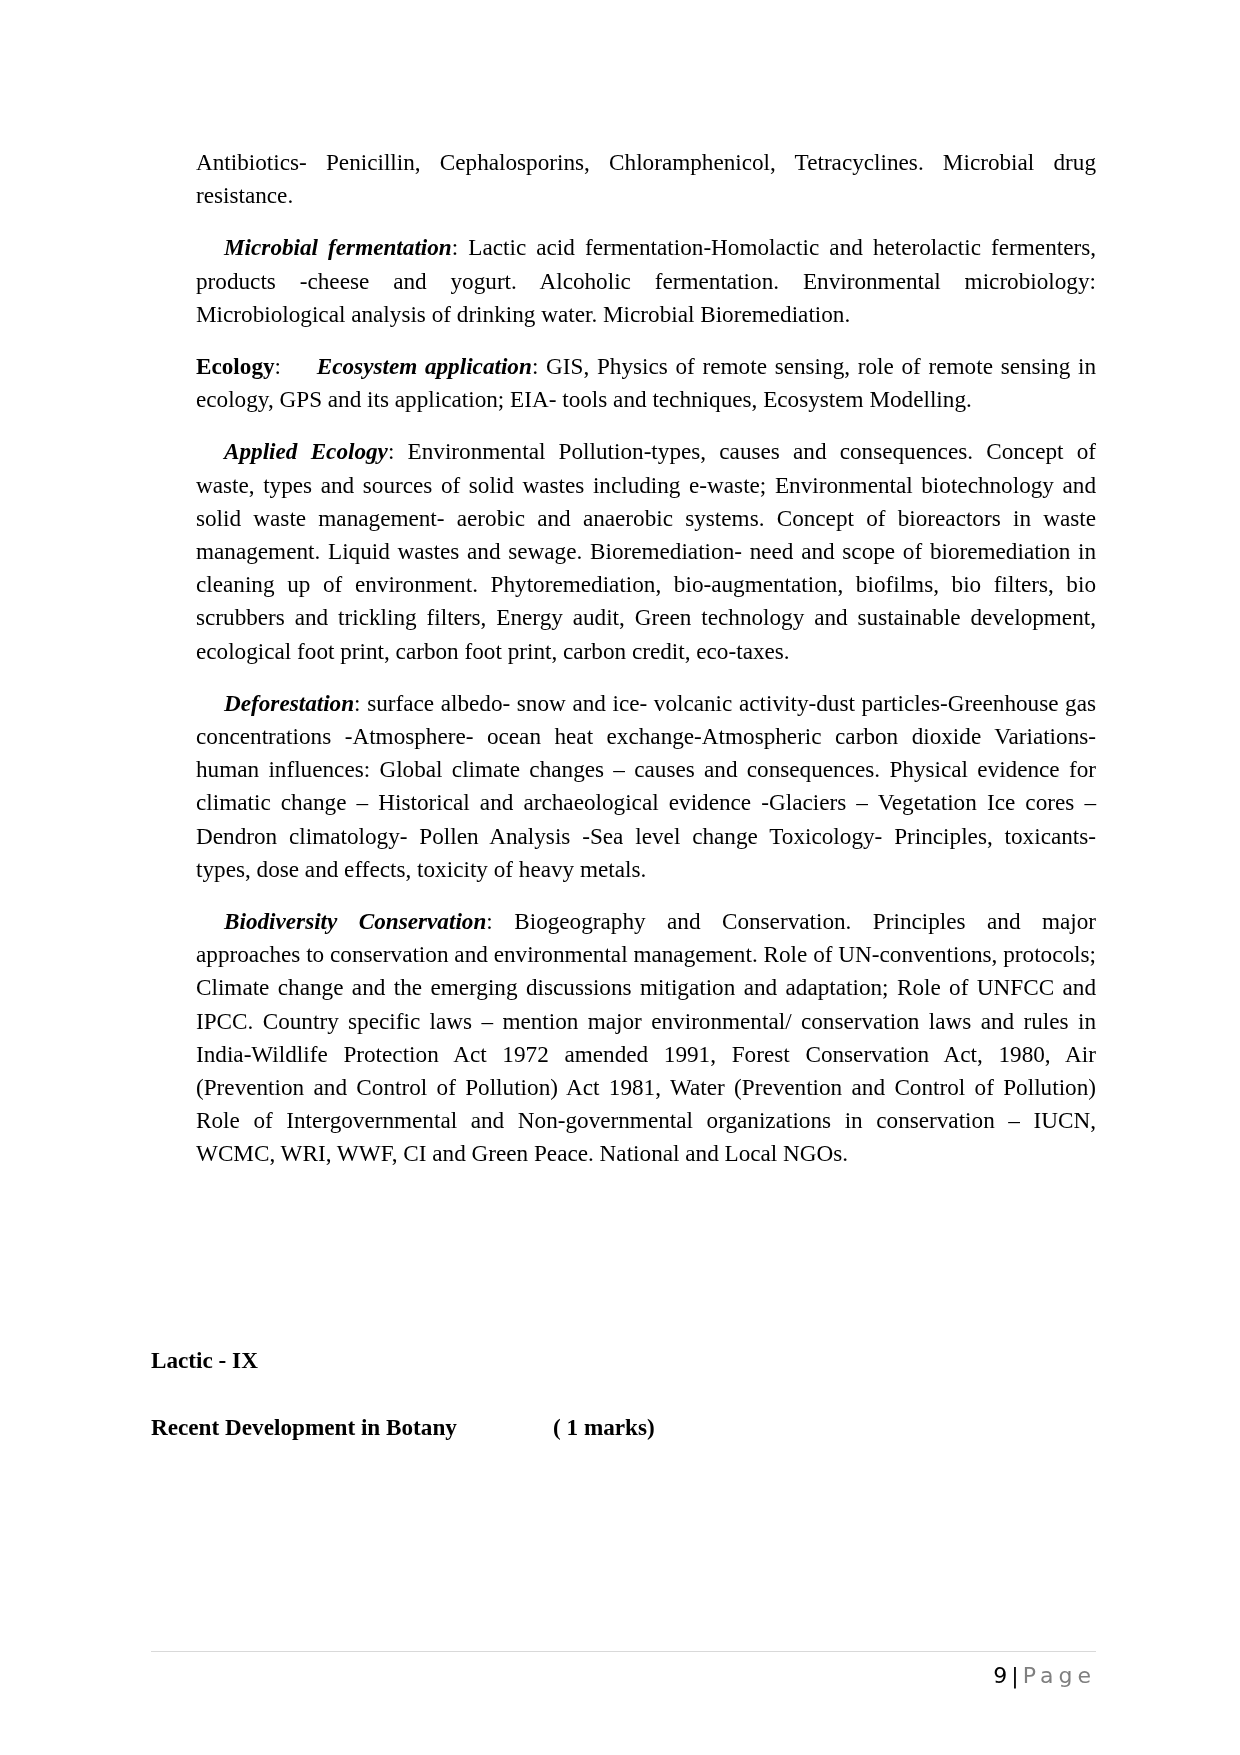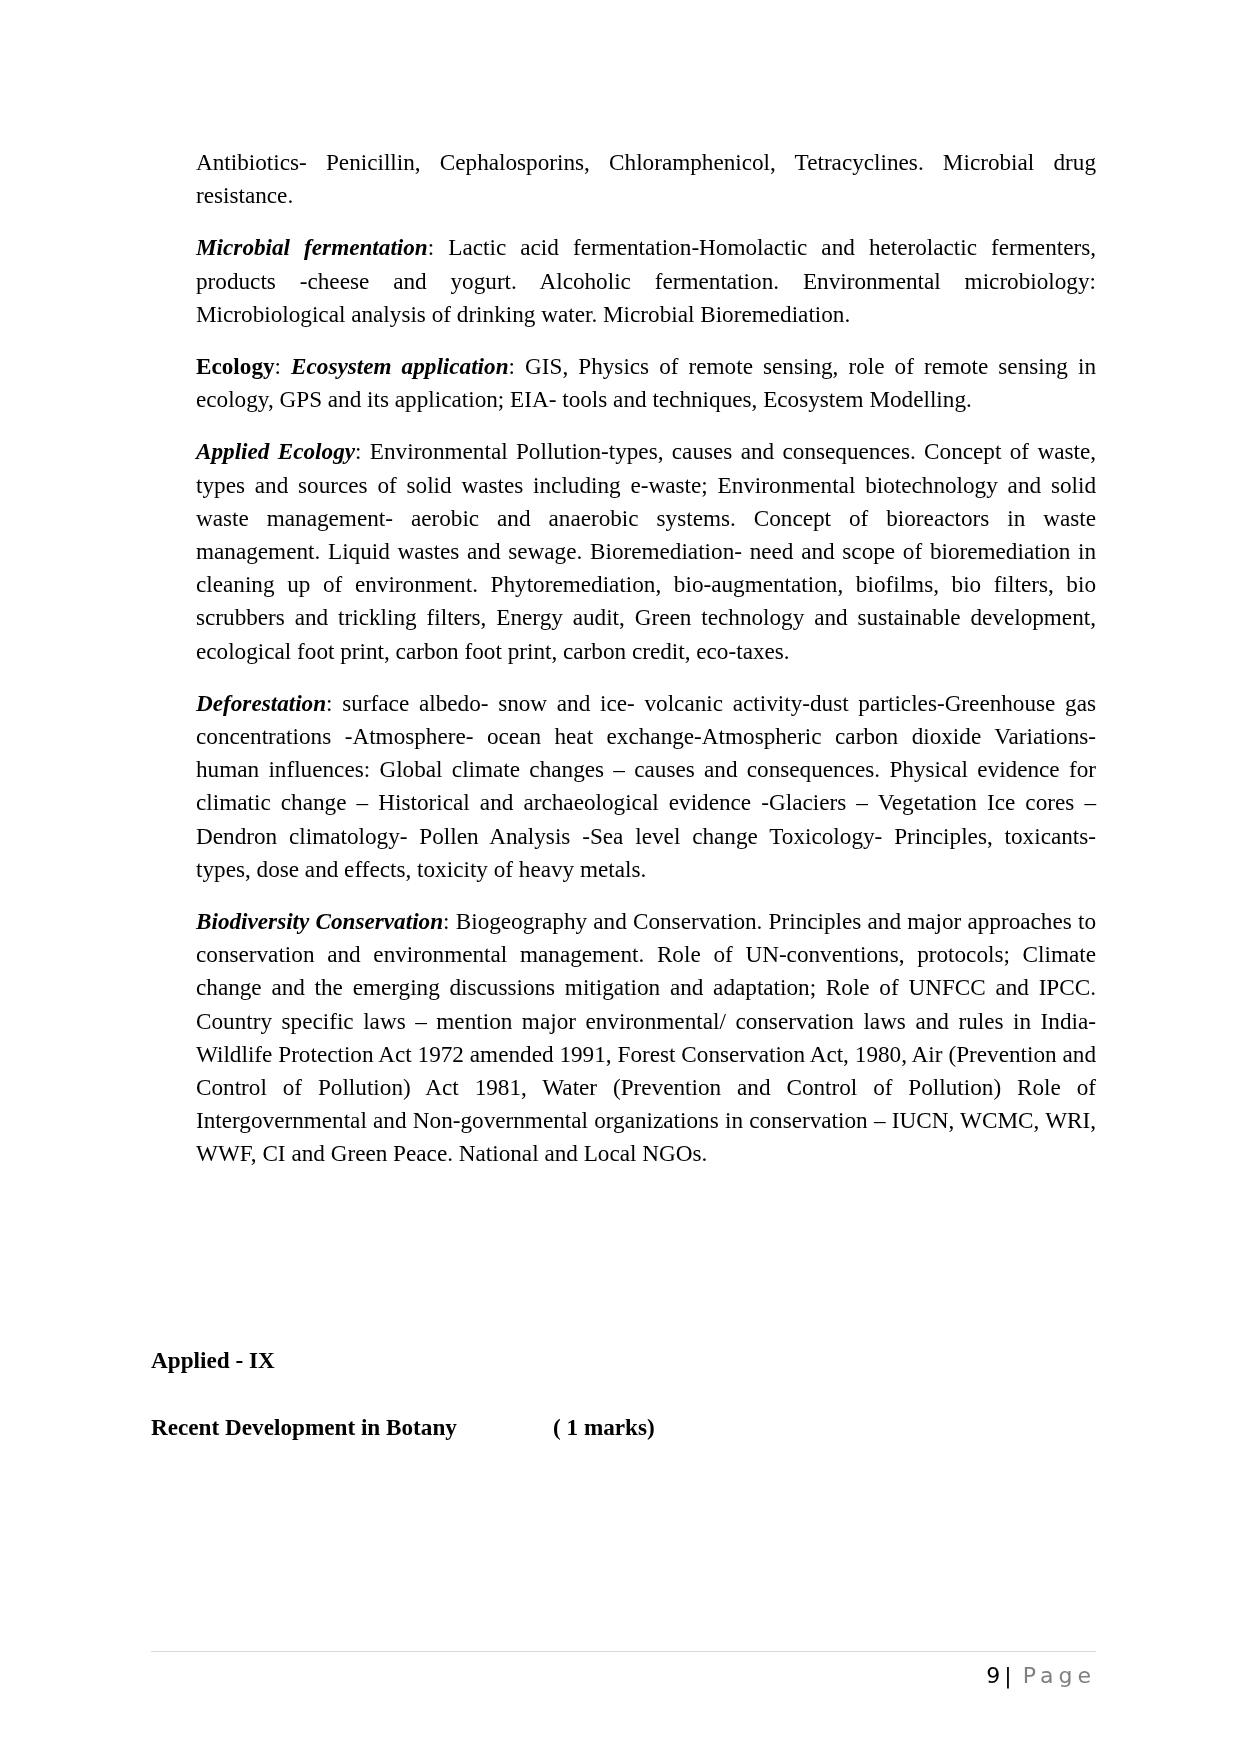--- a/index.html
+++ b/index.html
@@ -24,20 +24,21 @@
     }
     .para {
       font-size: 23.2px;
       line-height: 33.2px;
       text-align: justify;
       margin: 0 0 19px 0;
     }
     .para .bi {
       font-weight: bold;
       font-style: italic;
+      margin-left: 28px;
     }
     .para .b {
       font-weight: bold;
     }
     .heading-block {
       position: absolute;
       left: 151px;
       font-size: 23.2px;
       font-weight: bold;
       line-height: 30px;
@@ -62,21 +63,21 @@
       position: absolute;
       right: 144px;
       top: 1662px;
       font-family: "DejaVu Sans", "Liberation Sans", sans-serif;
       font-size: 22px;
       line-height: 28px;
       white-space: nowrap;
     }
     .footer .num { color: #000000; }
     .footer .sep { color: #000000; margin: 0 4px; }
-    .footer .page-word { color: #7f7f7f; letter-spacing: 5px; margin-left: 7px; }
+    .footer .page-word { color: #7f7f7f; letter-spacing: 5px; }
   </style>
 </head>
 <body>
 
 <div class="content">
   <p class="para">
     <span>Antibiotics- Penicillin, Cephalosporins, Chloramphenicol, Tetracyclines. Microbial drug resistance.</span>
   </p>
 
   <p class="para">
@@ -93,21 +94,21 @@
 
   <p class="para">
     <span class="bi">Deforestation</span><span>: surface albedo- snow and ice- volcanic activity-dust particles-Greenhouse gas concentrations -Atmosphere- ocean heat exchange-Atmospheric carbon dioxide Variations- human influences: Global climate changes – causes and consequences. Physical evidence for climatic change – Historical and archaeological evidence -Glaciers – Vegetation Ice cores – Dendron climatology- Pollen Analysis -Sea level change Toxicology- Principles, toxicants- types, dose and effects, toxicity of heavy metals.</span>
   </p>
 
   <p class="para">
     <span class="bi">Biodiversity Conservation</span><span>: Biogeography and Conservation. Principles and major approaches to conservation and environmental management. Role of UN-conventions, protocols; Climate change and the emerging discussions mitigation and adaptation; Role of UNFCC and IPCC. Country specific laws – mention major environmental/ conservation laws and rules in India-Wildlife Protection Act 1972 amended 1991, Forest Conservation Act, 1980, Air (Prevention and Control of Pollution) Act 1981, Water (Prevention and Control of Pollution) Role of Intergovernmental and Non-governmental organizations in conservation – IUCN, WCMC, WRI, WWF, CI and Green Peace. National and Local NGOs.</span>
   </p>
 </div>
 
-<div class="heading-block module-heading">Applied - IX</div>
+<div class="heading-block module-heading">Lactic - IX</div>
 
 <div class="heading-block topic-heading">
   <span class="title">Recent Development in Botany</span>
   <span class="marks">( 1 marks)</span>
 </div>
 
 <div class="footer-rule"></div>
 
 <div class="footer">
   <span class="num">9</span><span class="sep">|</span><span class="page-word">Page</span>

